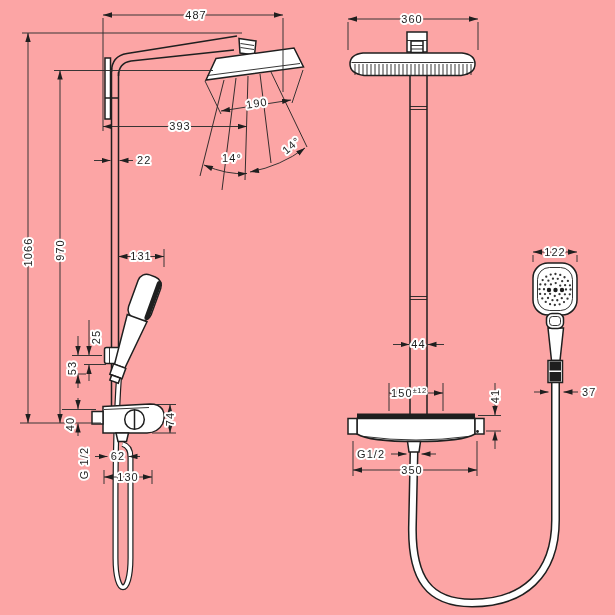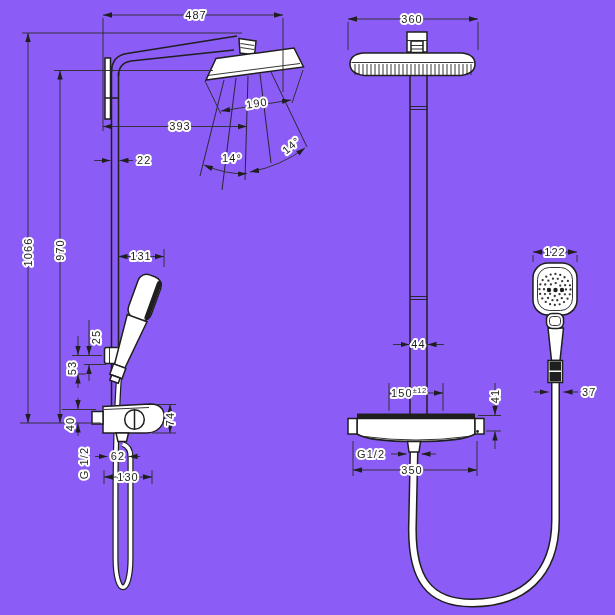--- a/index.html
+++ b/index.html
@@ -1,16 +1,16 @@
 <!DOCTYPE html>
 <html><head>
 <meta charset="utf-8">
 <style>
   html,body{margin:0;padding:0;background:#fff;}
-  .canvas{width:615px;height:615px;background:#8b5cf6;position:relative;overflow:hidden;}
+  .canvas{width:615px;height:615px;background:#fca5a5;position:relative;overflow:hidden;}
   svg{display:block;}
   .dim{font-family:"Liberation Sans",sans-serif;font-size:11px;letter-spacing:1.1px;fill:#1f1f1f;
        paint-order:stroke;stroke:#ffffff;stroke-width:4px;stroke-linejoin:round;}
   .sup{font-size:7.5px;letter-spacing:0.5px;}
   .ln{stroke:#1f1f1f;stroke-width:1.5;fill:none;}
   .lnf{stroke:#1f1f1f;stroke-width:1.5;fill:#fff;}
   .thin{stroke:#1f1f1f;stroke-width:0.9;fill:none;}
   .dimln{stroke:#2e2e2e;stroke-width:0.95;fill:none;}
   .dark{fill:#1f1f1f;stroke:none;}
   .hoseb{stroke:#1f1f1f;fill:none;}

